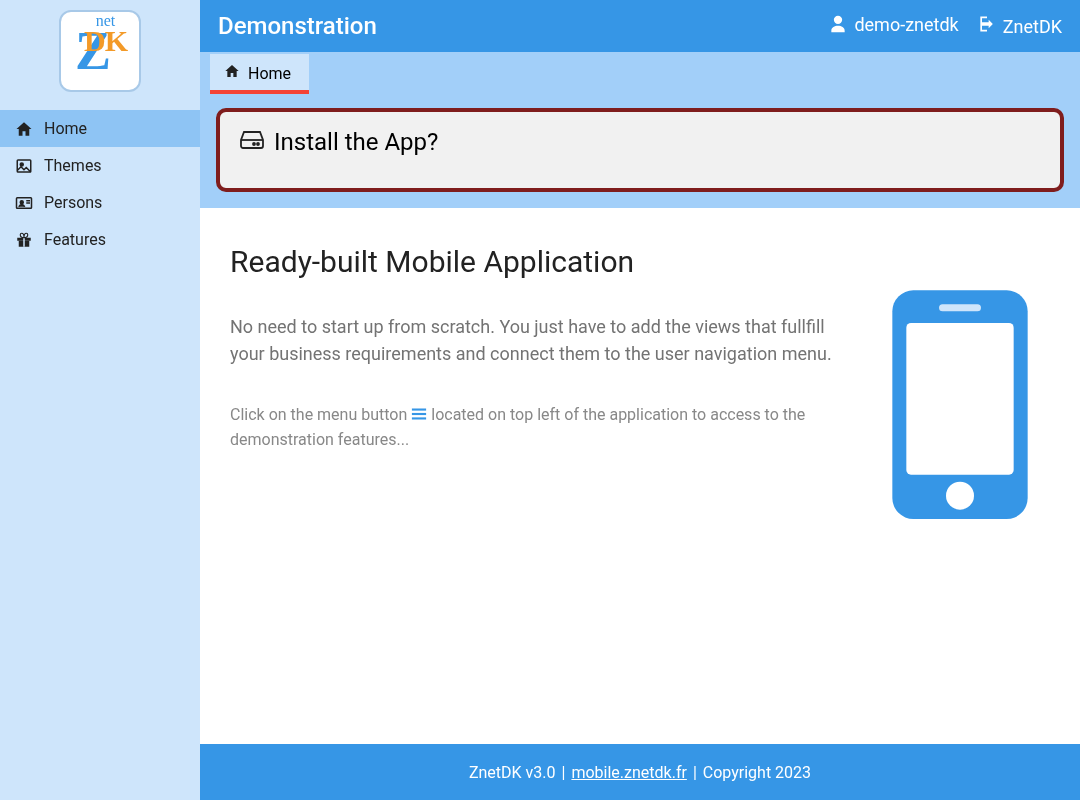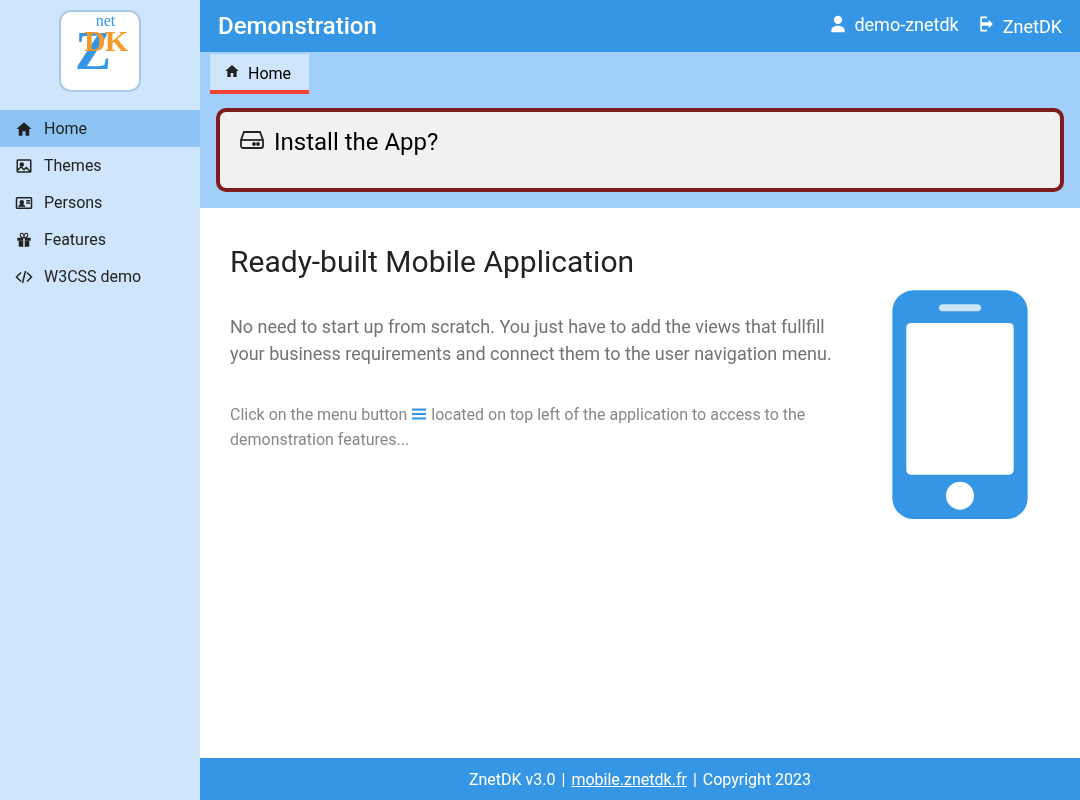--- a/index.html
+++ b/index.html
@@ -158,21 +158,21 @@
     .page-text h2 { font-size: 30px; font-weight: 400; margin-bottom: 34px; color:#222; }
     .page-para { font-size: 18px; line-height: 1.5; color:#737373; margin-bottom: 36px; }
     .page-hint { font-size: 16px; color:#888; line-height:1.5; }
     .bars-icon { color:#3696e6; display:inline-block; vertical-align:middle; }
     .bars-icon svg { width:16px; height:14px; }
     
     .phone-art { width:180px; display:flex; justify-content:center; align-items:flex-start; padding-top:44px; }
     .phone-art svg { width:140px; }
     
     .footer {
-      height: 42px;
+      height: 56px;
       background: #3696e6;
       color:#fff;
       display:flex;
       justify-content:center;
       align-items:center;
       gap:6px;
       font-size:16px;
       flex-shrink:0;
     }
     .footer a { color:#fff; text-decoration:underline; }
@@ -224,28 +224,20 @@
     <li>
       <span class="nav-icon">
         <svg viewBox="0 0 24 24" fill="#222">
             <rect x="3" y="9" width="18" height="4"></rect>
             <rect x="5" y="13" width="14" height="8"></rect>
             <rect x="11" y="9" width="2" height="12" fill="#cee5fb"></rect>
             <path d="M12 9c-3 0-5-2-5-4 0-1 1-2 2-2 2 0 3 3 3 6zm0 0c3 0 5-2 5-4 0-1-1-2-2-2-2 0-3 3-3 6z" fill="none" stroke="#222" stroke-width="1.5"></path>
           </svg>
       </span>
       <span>Features</span>
-    </li>
-    <li>
-      <span class="nav-icon">
-        <svg viewBox="0 0 24 24" fill="none" stroke="#222" stroke-width="2">
-            <path d="M8 6l-6 6 6 6M16 6l6 6-6 6M14 4l-4 16"></path>
-          </svg>
-      </span>
-      <span>W3CSS demo</span>
     </li>
   </ul>
 </aside>
 
 <div class="main">
 
   <div class="topbar">
     <h1>Demonstration</h1>
     <div class="top-user">
       <span class="top-icon">

